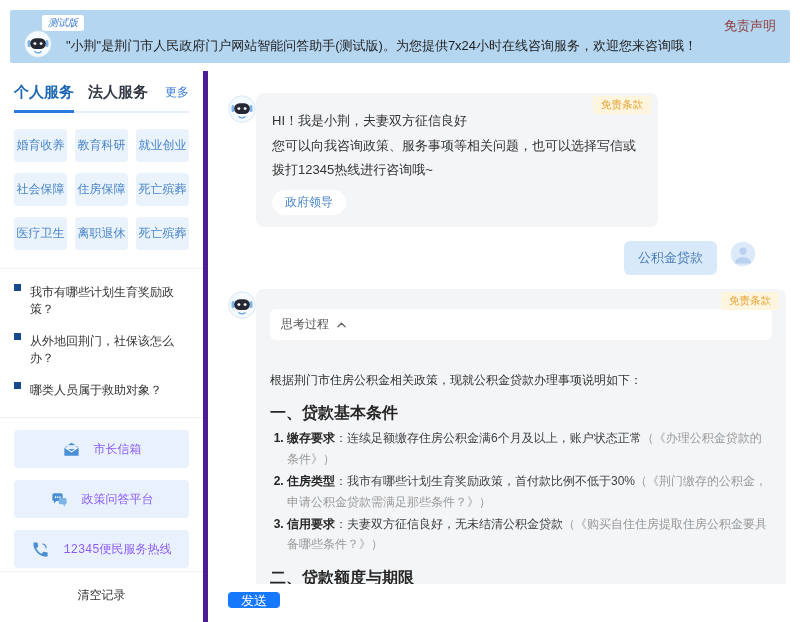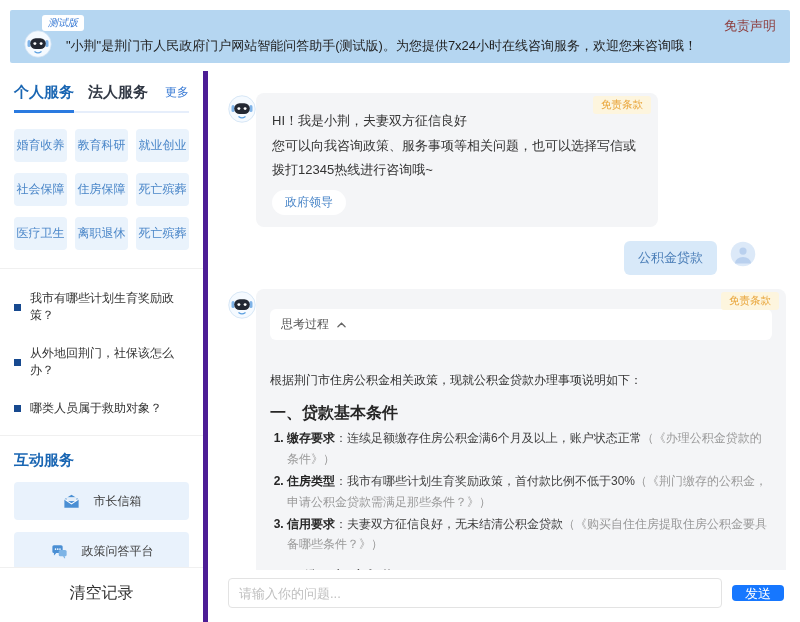--- a/index.html
+++ b/index.html
@@ -32,29 +32,29 @@
   .service-btn { background:#eaf3fc; color:#4a86c8; font-size:12px; text-align:center;
                  padding:8px 0; border-radius:4px; border:none; cursor:pointer; white-space:nowrap;
                  font-family:inherit; }
 
   .sb-divider { border:none; border-top:1px solid #f0f0f0; margin:18px -14px 0; }
 
   .section-head { display:flex; justify-content:space-between; align-items:center; margin-top:15px; }
   .section-title { color:#1a66b3; font-weight:bold; font-size:15px; }
   .refresh-icon { width:17px; height:17px; cursor:pointer; }
 
-  .question { display:flex; align-items:center; gap:9px; margin-top:21px; font-size:12px; color:#333; cursor:pointer; }
+  .question { display:flex; gap:9px; margin-top:15px; font-size:12px; color:#333; cursor:pointer; }
   .q-bullet { width:7px; height:7px; background:#17498f; flex:none; }
 
   .interactive-item { background:#e9f2fc; border-radius:4px; height:38px; display:flex; align-items:center;
-                      justify-content:center; gap:13px; margin-top:12px; font-size:12px; color:#404040; cursor:pointer; }
+                      justify-content:center; gap:13px; margin-top:12px; font-size:12px; color:#8b5cf6; cursor:pointer;font-family:Liberation Mono, monospace; }
   .interactive-item svg { width:19px; height:19px; flex:none; }
 
   .clear-row { position:absolute; bottom:0; left:0; right:0; border-top:1px solid #f0f0f0;
-               text-align:center; padding:15px 0 18px; font-size:16px; color:#333; cursor:pointer; background:#fff; }
+               text-align:center; padding:15px 0 18px; font-size:12px; color:#333; cursor:pointer; background:#fff; }
 
   
   .messages { flex:1; padding:22px 14px 2px 20px; overflow:hidden; }
   .msg-row { display:flex; align-items:flex-start; gap:0; }
   .avatar { width:28px; height:28px; flex:none; margin-top:2px; }
   .avatar-user { width:26px; height:26px; flex:none; }
 
   .bubble { background:#f4f5f7; border-radius:8px; position:relative; }
   .bubble-greeting { width:402px; padding:16px 16px 12px; }
   .bubble-greeting p { font-size:13px; color:#333; line-height:1.9; }
@@ -140,23 +140,20 @@
         <span class="q-bullet"></span>
         <span>从外地回荆门，社保该怎么办？</span>
       </div>
       <div class="question">
         <span class="q-bullet"></span>
         <span>哪类人员属于救助对象？</span>
       </div>
 
       <hr class="sb-divider">
 
-      <div class="section-head">
-        <span class="section-title">互动服务</span>
-      </div>
 
       <div class="interactive-item">
         <svg viewBox="0 0 24 24">
             <path d="M3 9 L12 3.5 L21 9 V20 H3 Z" fill="#4a8fd4"></path>
             <path d="M3 9 L12 15 L21 9" stroke="#fff" stroke-width="1.4" fill="none"></path>
             <path d="M5.5 11.5 h13 v-5 h-13 z" fill="#fff" opacity="0.85"></path>
           </svg>
         <span>市长信箱</span>
       </div>
       <div class="interactive-item">
@@ -253,18 +250,17 @@
               </li>
             </ol>
 
             <h2 class="ans-h2">二、贷款额度与期限</h2>
 
           </div>
         </div>
       </div>
 
       <div class="input-row">
-        <input class="chat-input" type="text" placeholder="请输入你的问题..." style="">
         <button class="send-btn">发送</button>
       </div>
     </div>
   </div>
 </div>
 
 </body></html>

